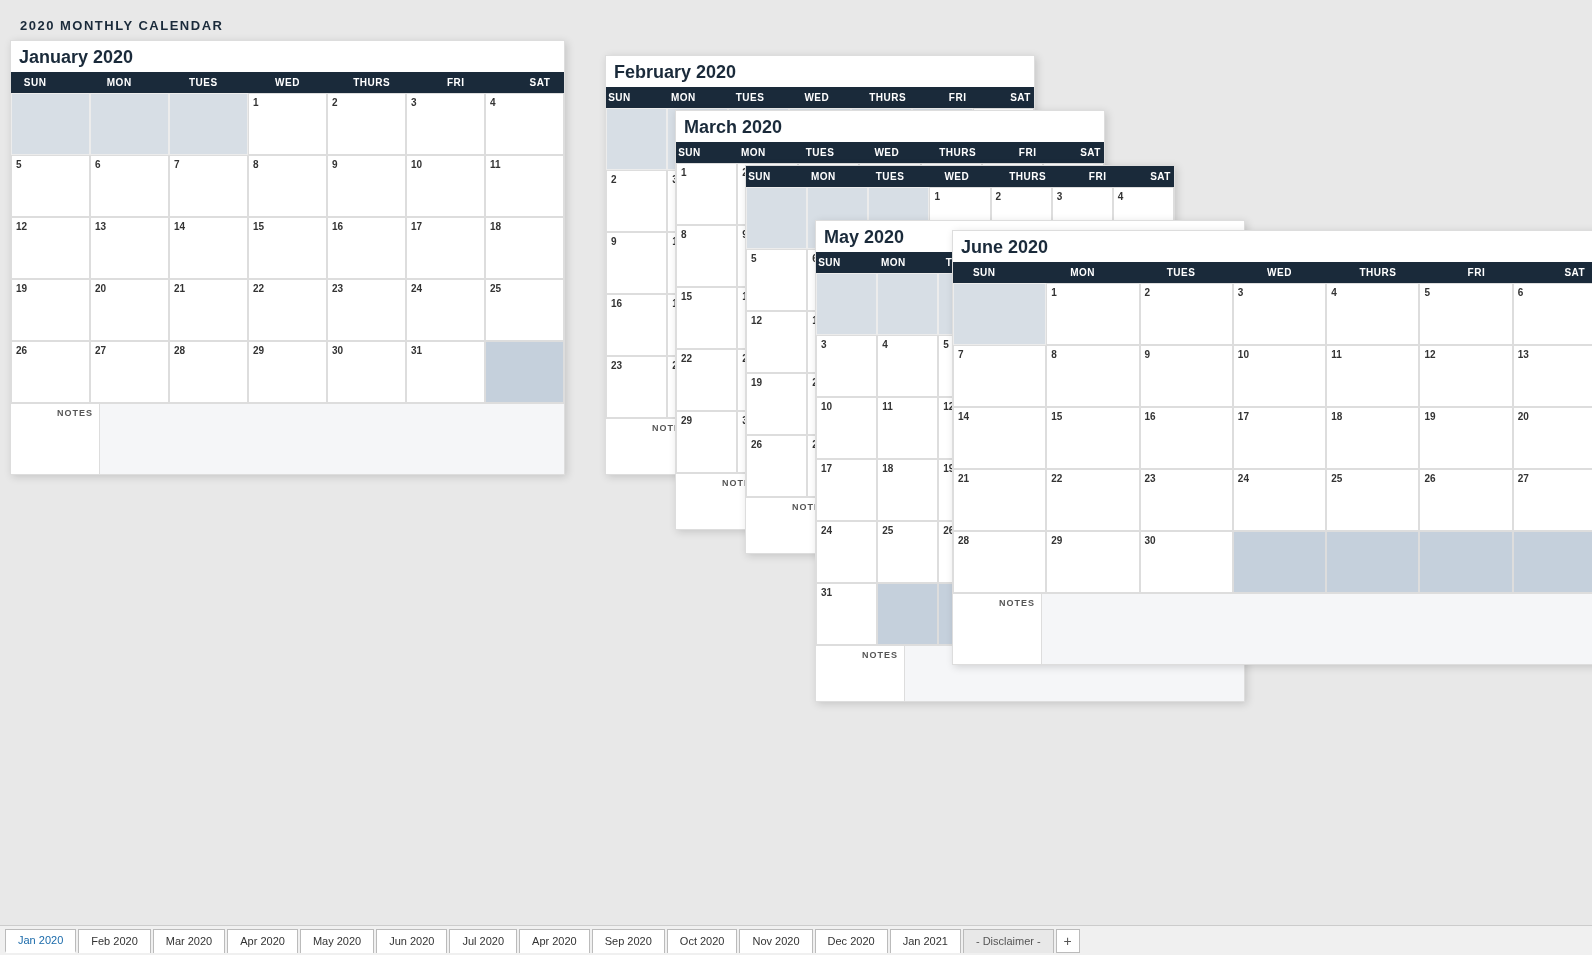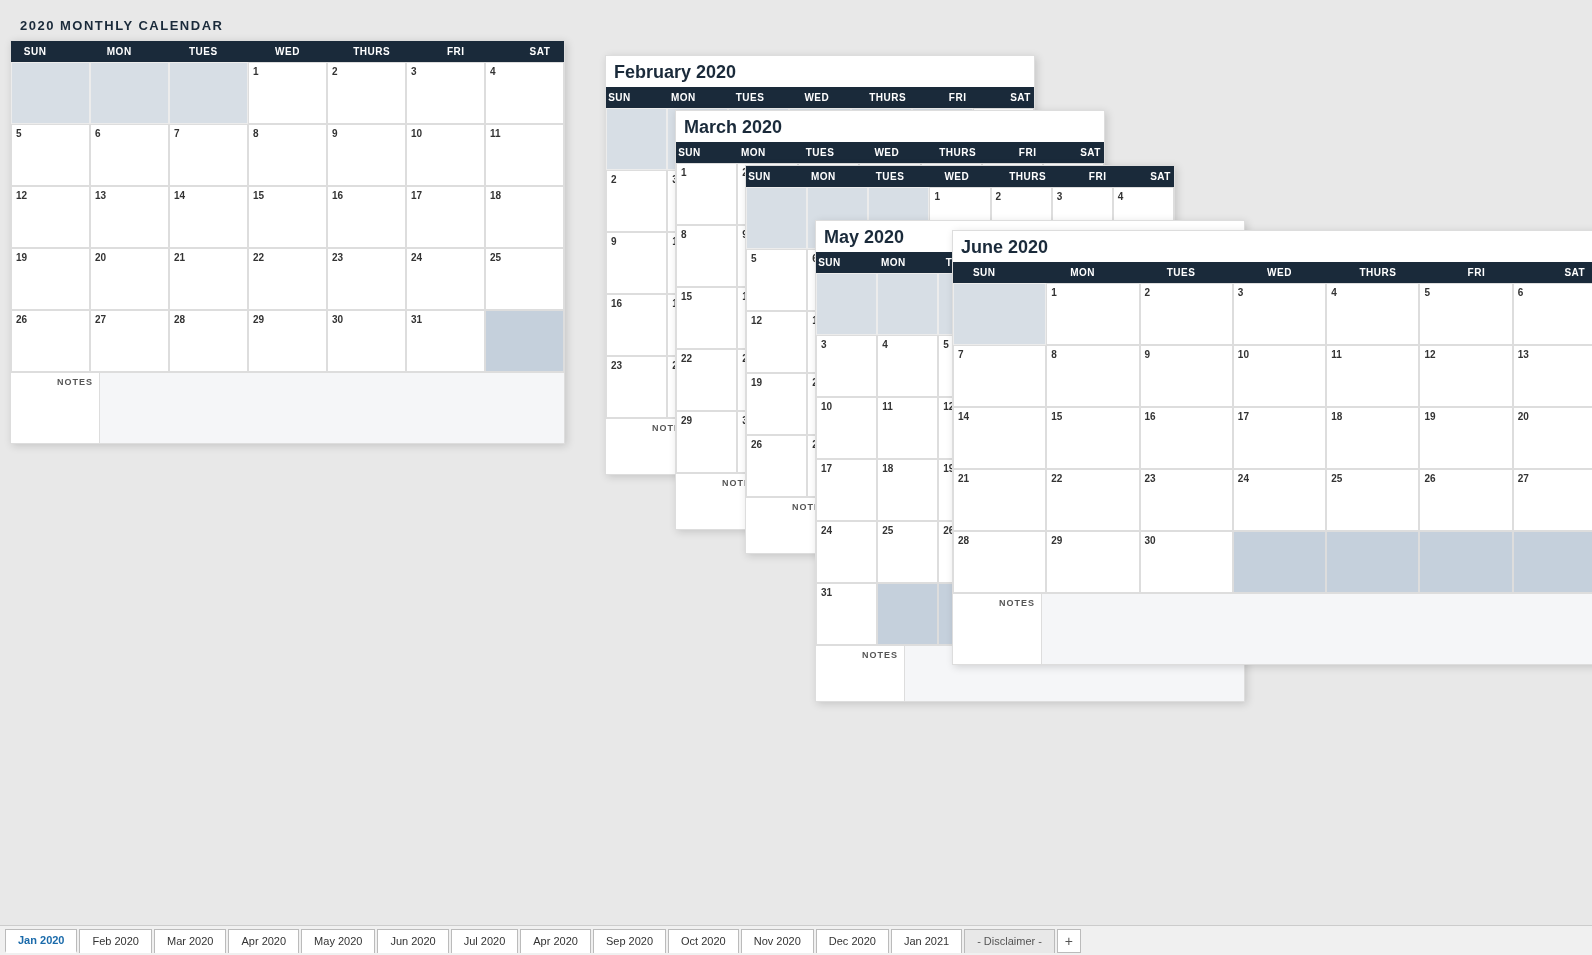--- a/index.html
+++ b/index.html
@@ -137,21 +137,21 @@
       align-items: center;
       color: #333;
       margin-right: 2px;
       white-space: nowrap;
     }
 
     .tab-item.active {
       background: white;
       color: #1a6aaa;
       border-bottom: 2px solid white;
-      font-weight: bold;
+      font-weight: normal;
     }
 
     .tab-item.disclaimer {
       background: #e8e8e8;
       color: #555;
     }
 
     .tab-add {
       height: 24px;
       width: 24px;
@@ -166,20 +166,21 @@
     }
   </style>
 </head>
 <body>
 
 <div class="app-container">
   <div class="main-area">
     <div class="page-title">2020 MONTHLY CALENDAR</div>
 
     <div class="calendar-card" style="top:40px; left:10px; width:555px;">
+      <div class="cal-month-title">January 2020</div>
       <div class="cal-header-row">
         <div class="cal-header-cell">SUN</div>
         <div class="cal-header-cell">MON</div>
         <div class="cal-header-cell">TUES</div>
         <div class="cal-header-cell">WED</div>
         <div class="cal-header-cell">THURS</div>
         <div class="cal-header-cell">FRI</div>
         <div class="cal-header-cell">SAT</div>
       </div>
       <div class="cal-grid" id="jan-grid">

